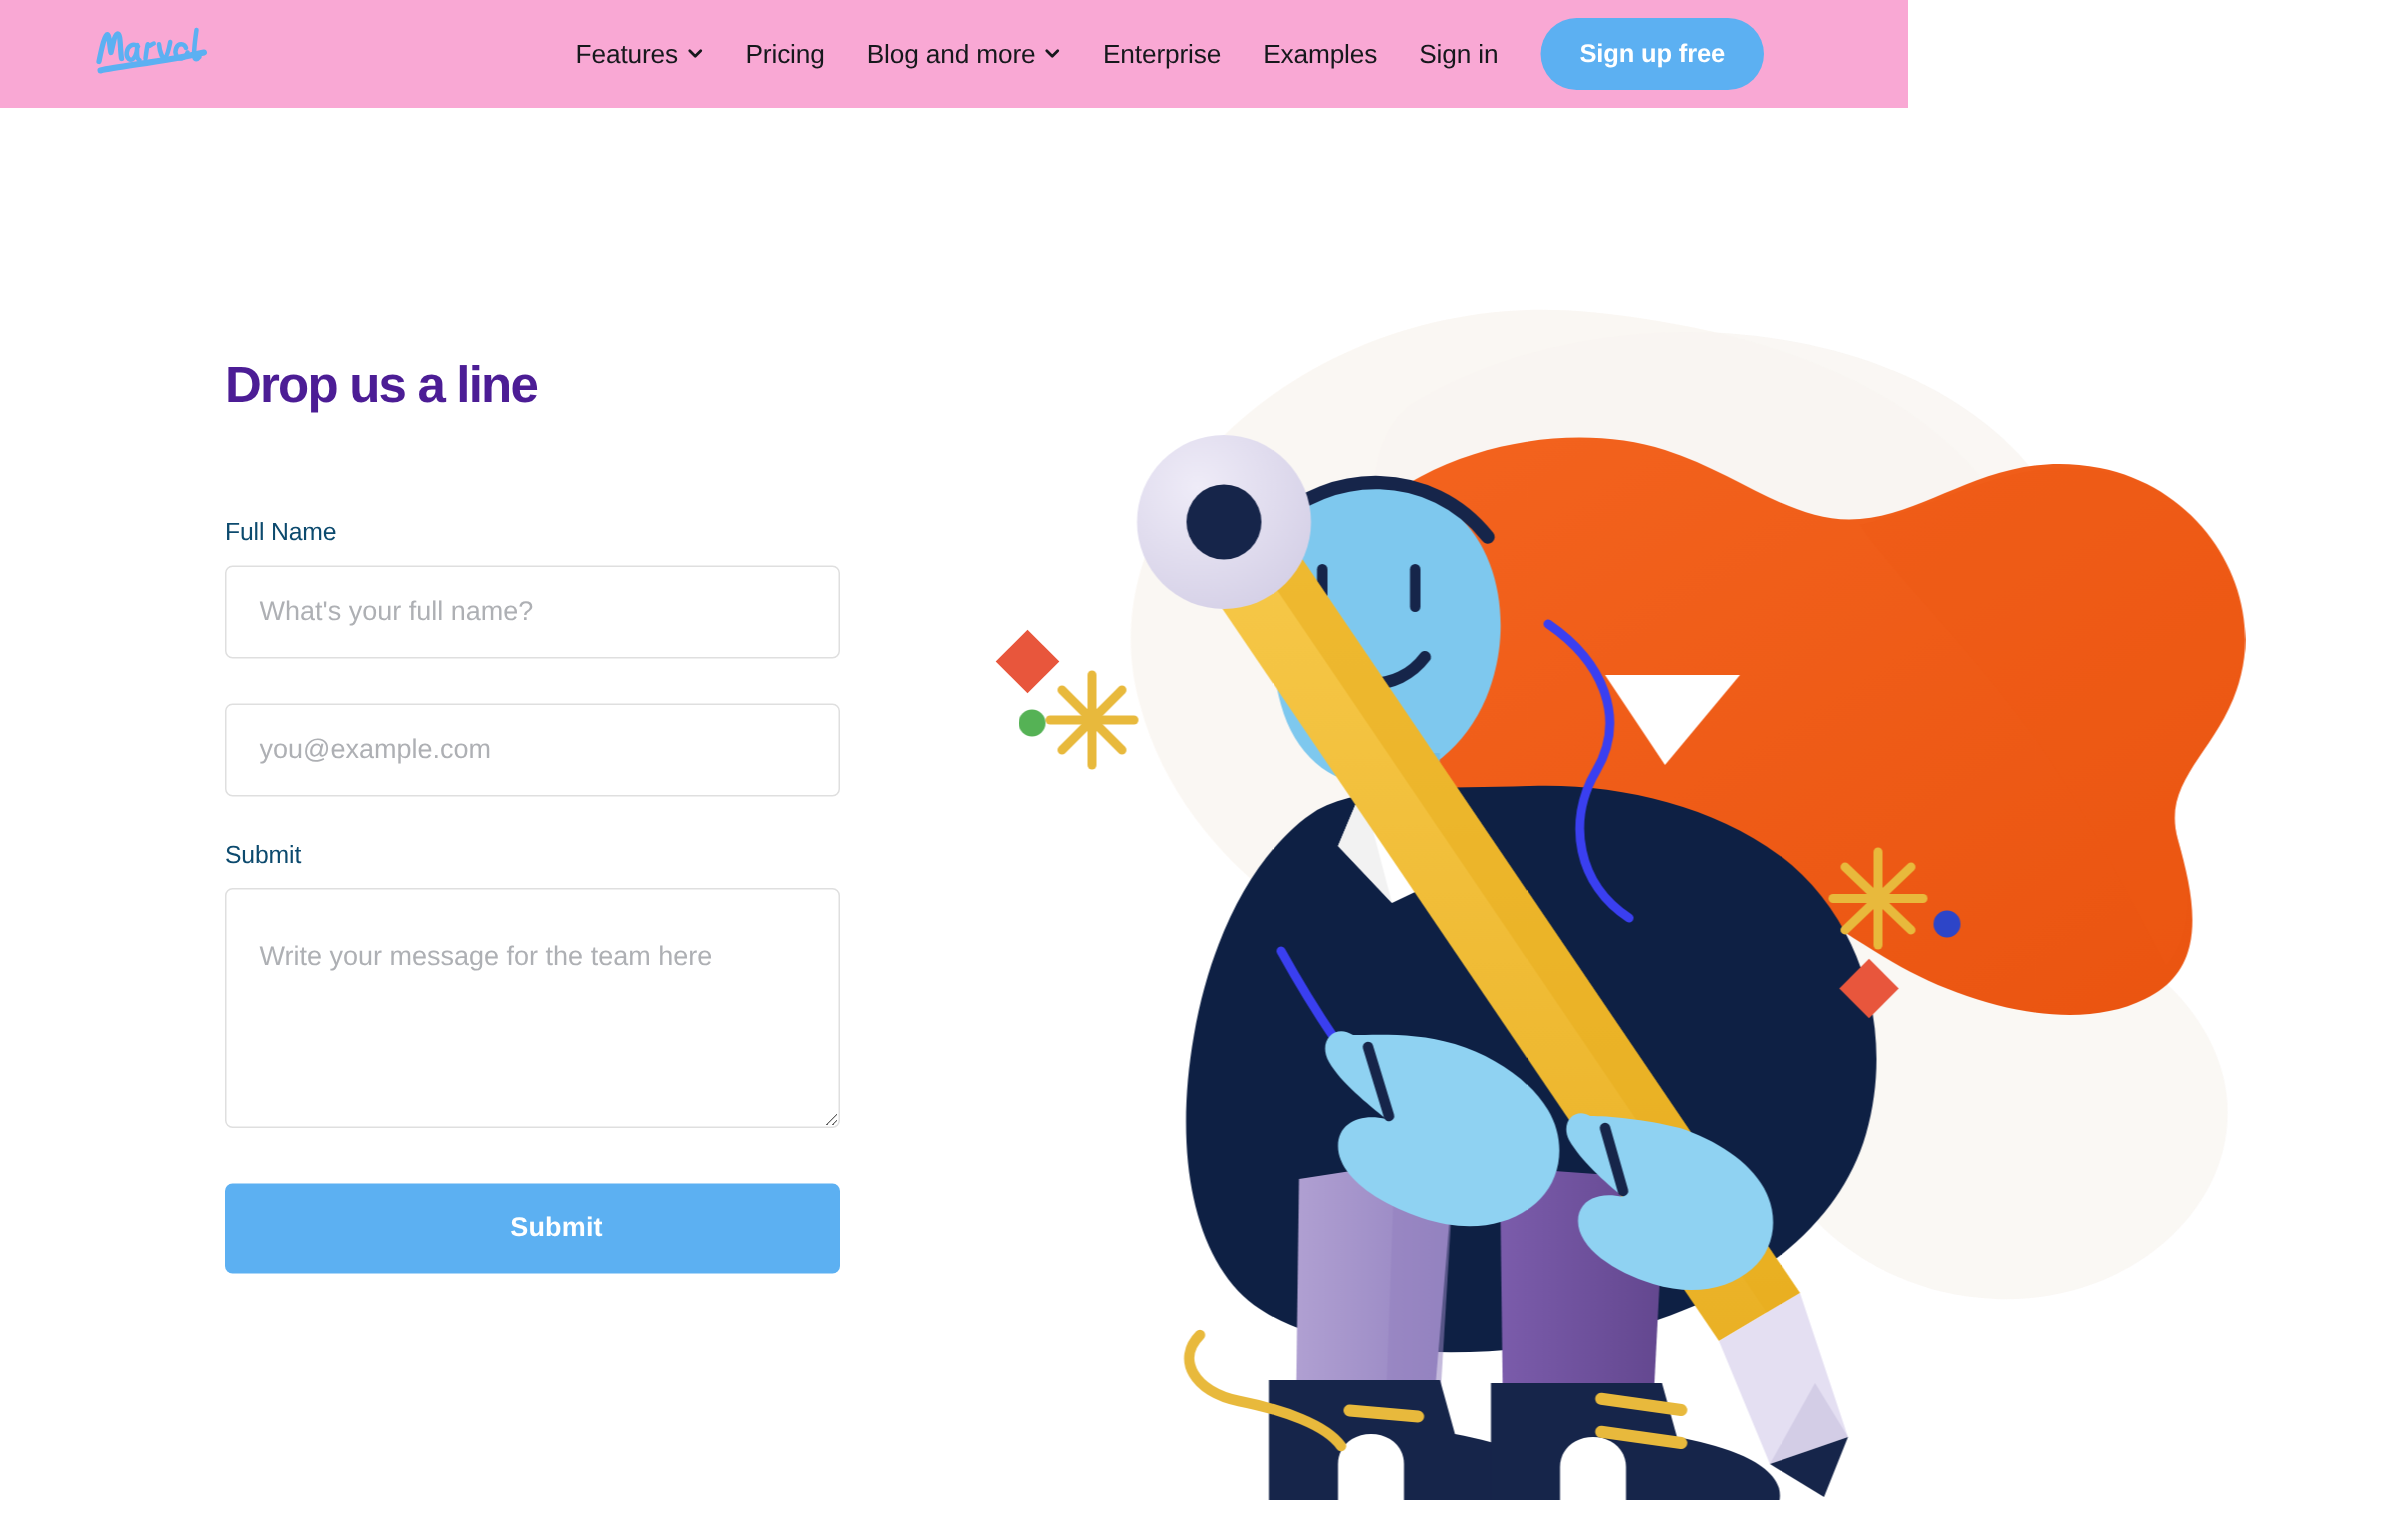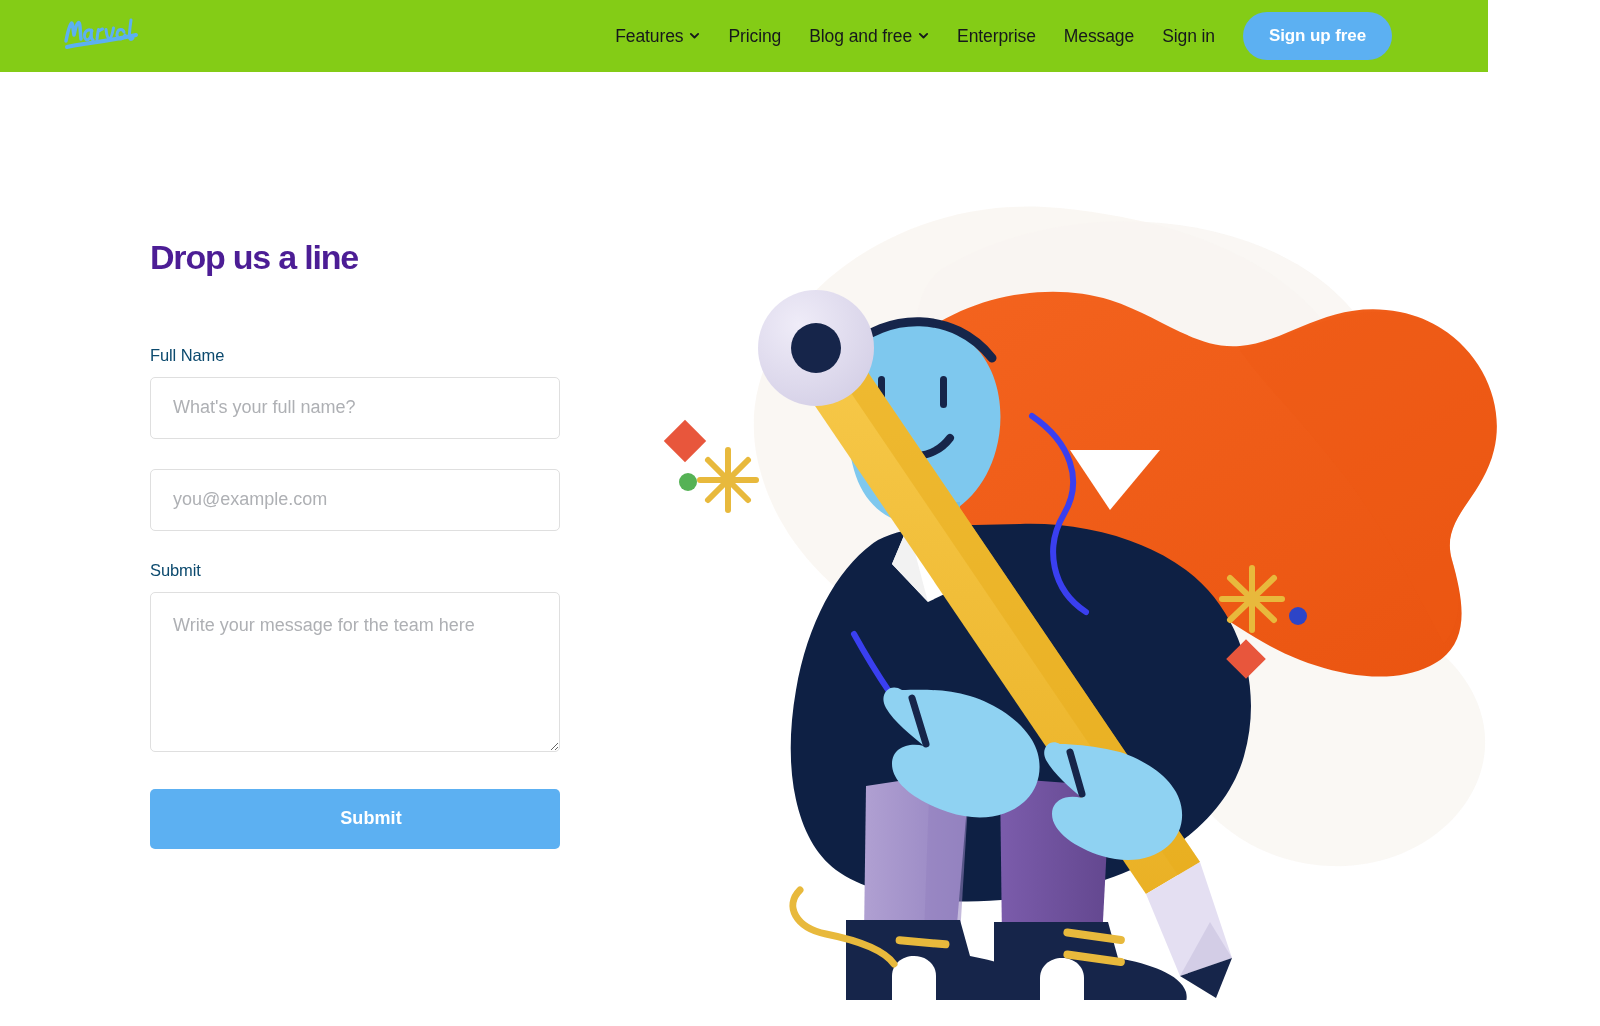--- a/index.html
+++ b/index.html
@@ -17,25 +17,25 @@
     position: relative;
     width: 1600px;
     height: 1026px;
     background: #ffffff;
   }
 
   
   .header {
     position: absolute;
     top: 0; left: 0;
-    width: 1488px;
+    width: 1272px;
     height: 72px;
     display: flex;
     align-items: center;
-    background: #84cc16;
+    background: #f9a8d4;
   }
 
   .logo-wrap {
     position: absolute;
     left: 60px;
     top: 12px;
     width: 100px;
     height: 42px;
     display: block;
   }
@@ -133,21 +133,21 @@
     font-size: 18px;
     color: #ec4899;
     outline: none;
   }
   .text-input::placeholder { color: #aeb0b4; }
 
   .textarea-input {
     display: block;
     width: 410px;
     height: 160px;
-    padding: 20px 22px;
+    padding: 32px 22px;
     border: 1px solid #dfdfdf;
     border-radius: 5px;
     background: #ffffff;
     font-family: "Liberation Sans", sans-serif;
     font-size: 18px;
     color: #1d2029;
     outline: none;
     resize: vertical;
     line-height: 1.35;
   }
@@ -220,34 +220,34 @@
               <path d="M2 4.2 L6 8.2 L10 4.2" stroke="#16181c" stroke-width="2" fill="none" stroke-linecap="round" stroke-linejoin="round"></path>
             </svg>
         </span>
       </div>
 
       <div class="nav-item">
         <span>Pricing</span>
       </div>
 
       <div class="nav-item">
-        <span>Blog and free</span>
+        <span>Blog and more</span>
         <span class="chev">
           <svg viewBox="0 0 12 12" width="11" height="11">
               <path d="M2 4.2 L6 8.2 L10 4.2" stroke="#16181c" stroke-width="2" fill="none" stroke-linecap="round" stroke-linejoin="round"></path>
             </svg>
         </span>
       </div>
 
       <div class="nav-item">
         <span>Enterprise</span>
       </div>
 
       <div class="nav-item">
-        <span>Message</span>
+        <span>Examples</span>
       </div>
 
       <div class="nav-item">
         <span>Sign in</span>
       </div>
 
       <button class="signup-btn">Sign up free</button>
     </nav>
   </div>
 

